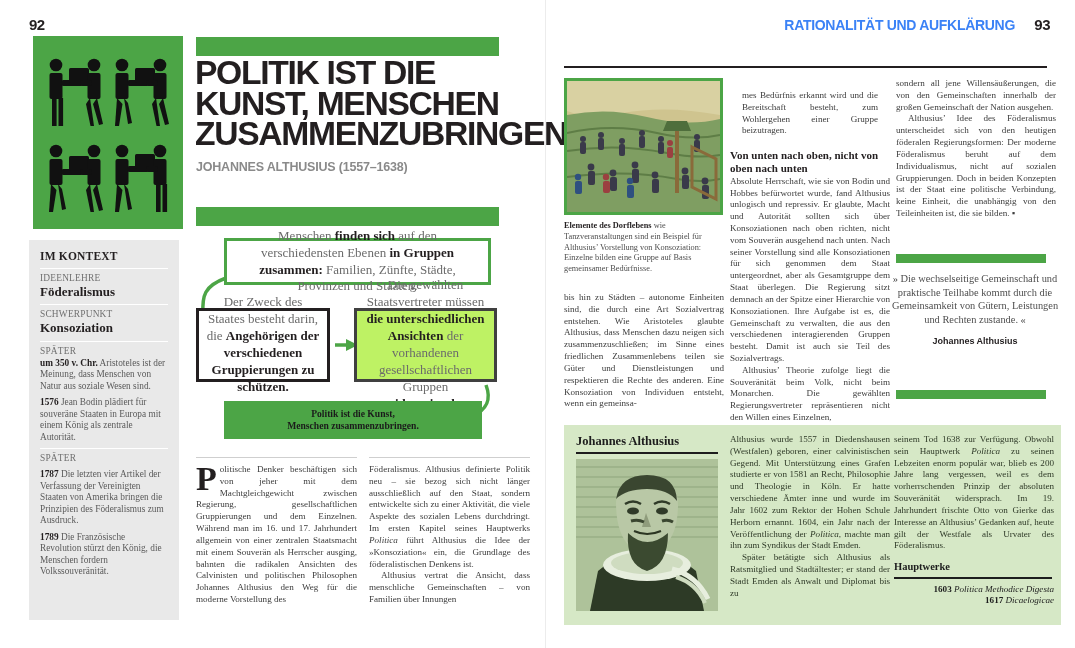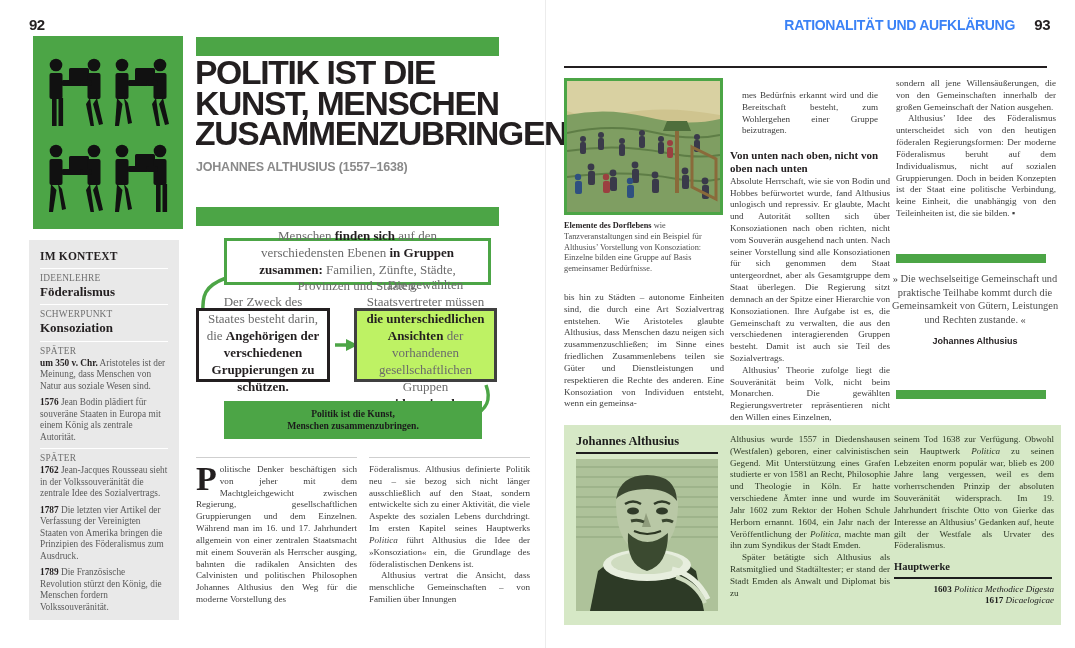--- a/index.html
+++ b/index.html
@@ -305,23 +305,20 @@
       <div class="ctx-rule"></div>
       <div class="ctx-kicker">SPÄTER</div>
       <div class="ctx-entry">
         <b>um 350 v. Chr.</b><span> Aristoteles ist der Meinung, dass Menschen von Natur aus soziale Wesen sind.</span>
       </div>
       <div class="ctx-entry" style="margin-top:5px;">
         <b>1576</b><span> Jean Bodin plädiert für souveräne Staaten in Europa mit einem König als zentrale Autorität.</span>
       </div>
       <div class="ctx-rule"></div>
       <div class="ctx-kicker">SPÄTER</div>
-      <div class="ctx-entry">
-        <b>1762</b><span> Jean-Jacques Rousseau sieht in der Volkssouveränität die zentrale Idee des Sozialvertrags.</span>
-      </div>
       <div class="ctx-entry" style="margin-top:5px;">
         <b>1787</b><span> Die letzten vier Artikel der Verfassung der Vereinigten Staaten von Amerika bringen die Prinzipien des Föderalismus zum Ausdruck.</span>
       </div>
       <div class="ctx-entry" style="margin-top:5px;">
         <b>1789</b><span> Die Französische Revolution stürzt den König, die Menschen fordern Volkssouveränität.</span>
       </div>
     </div>
 
     <div class="flow">
       <svg width="320" height="205" aria-hidden="true">

